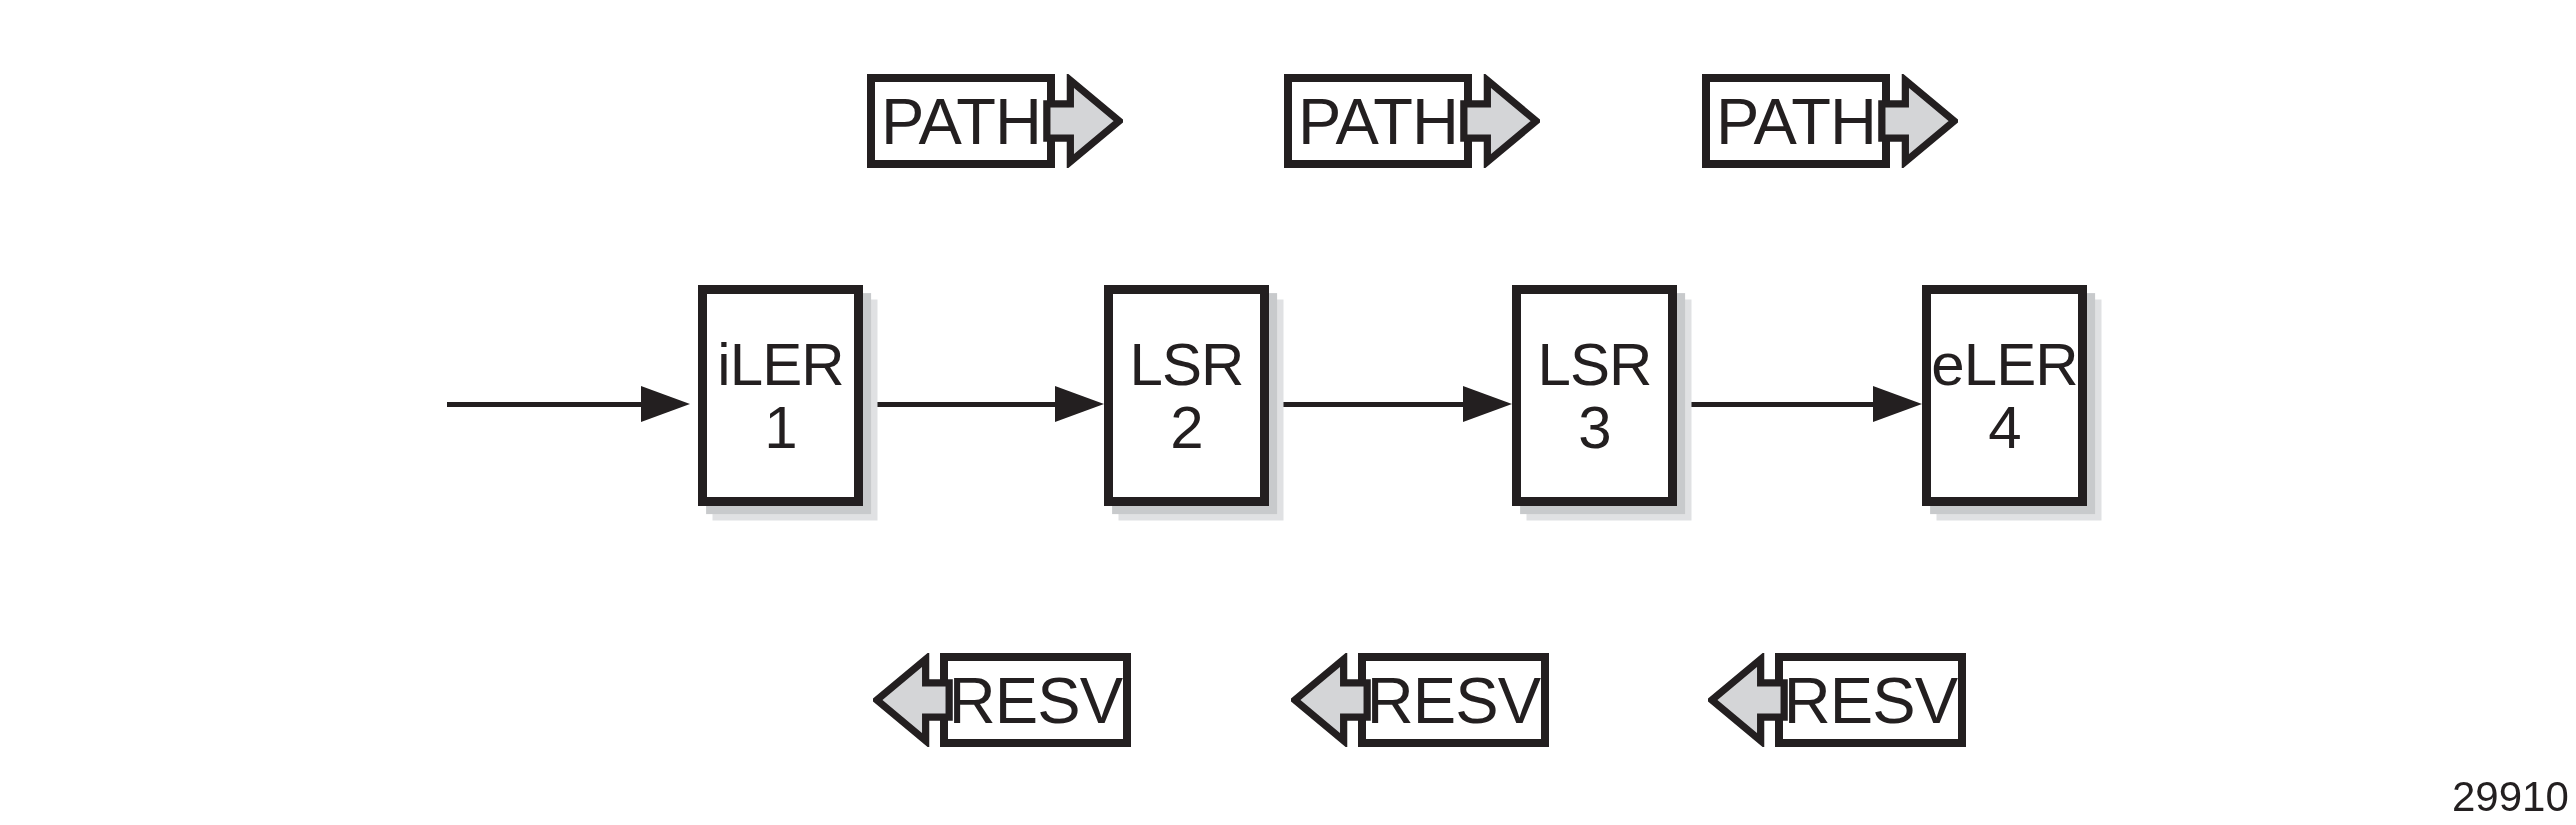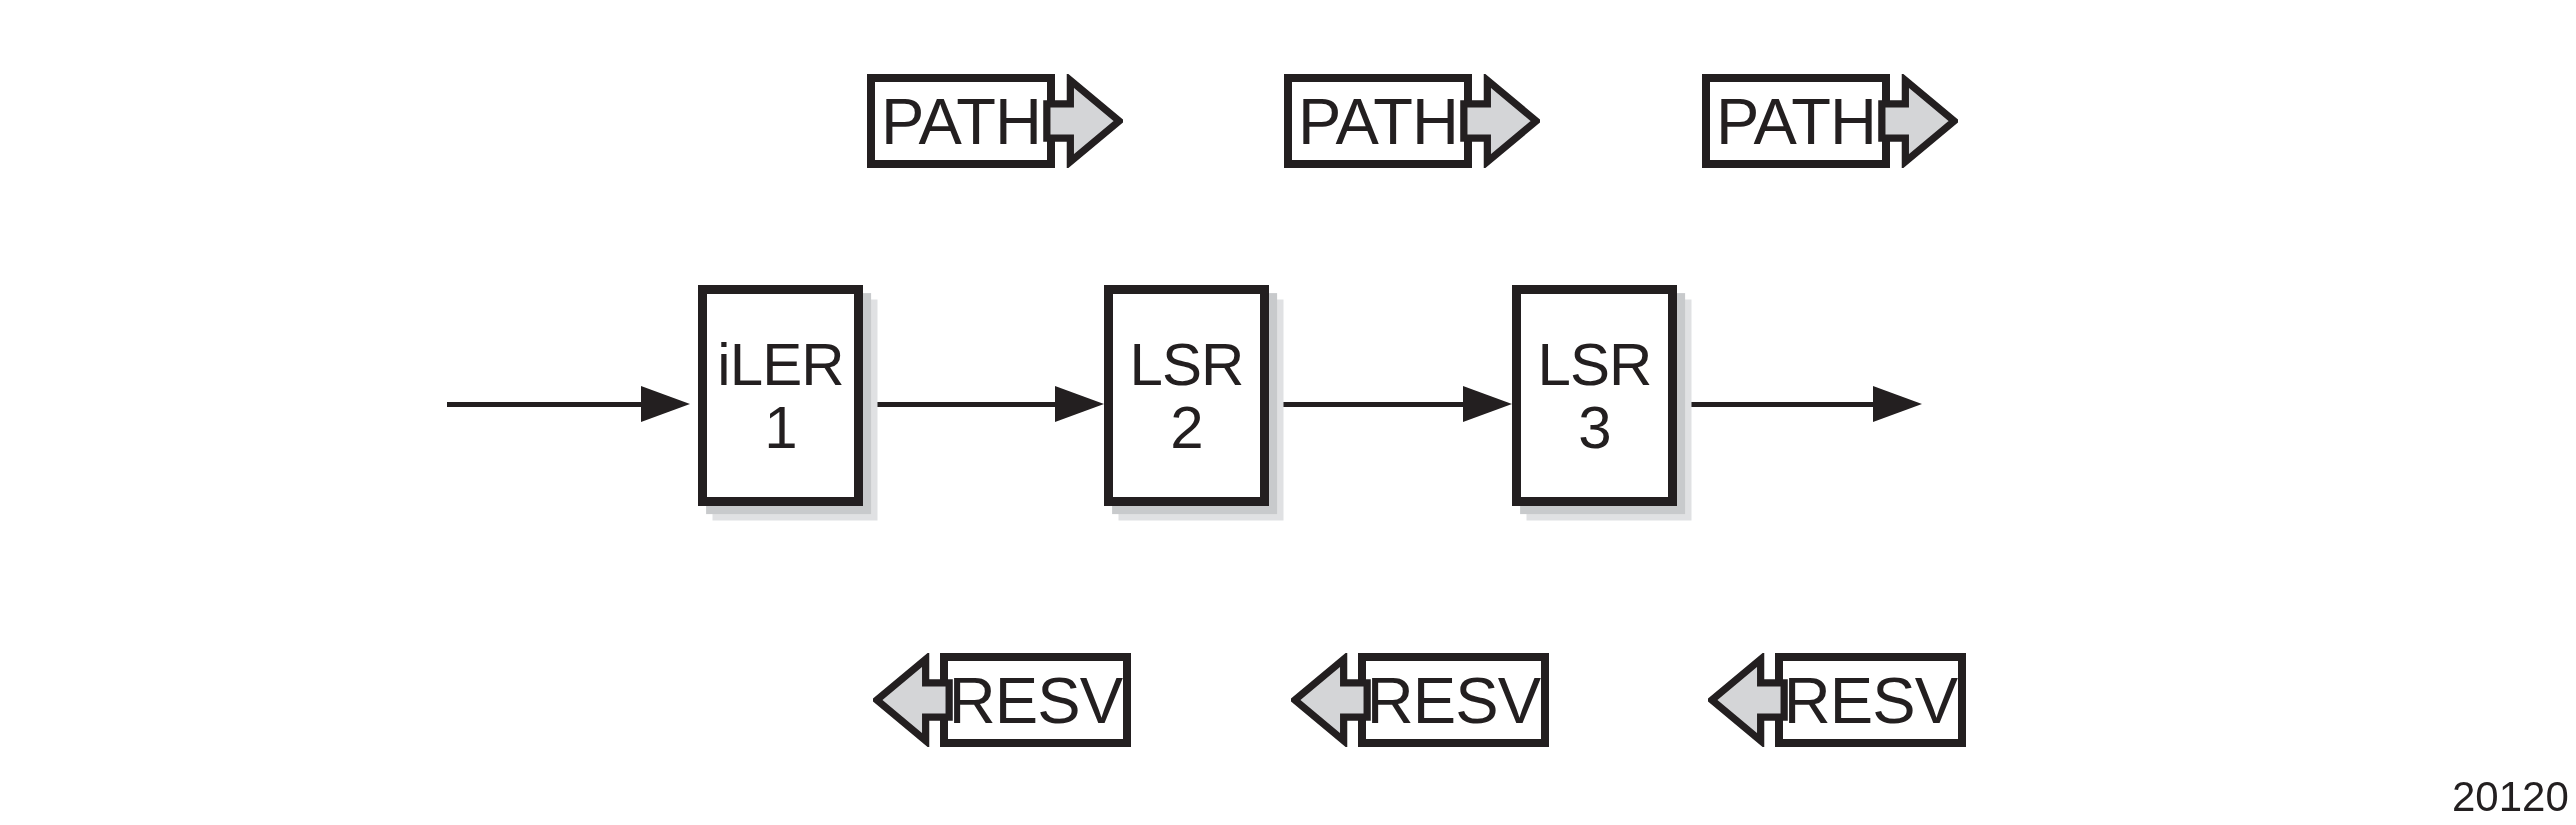--- a/index.html
+++ b/index.html
@@ -162,20 +162,26 @@
       <span>LSR</span>
       <span>2</span>
     </div>
   </div>
   <div class="node" style="left:1512px;">
     <div class="node-label">
       <span>LSR</span>
       <span>3</span>
     </div>
   </div>
+  <div class="node" style="left:1922px;">
+    <div class="node-label">
+      <span>eLER</span>
+      <span>4</span>
+    </div>
+  </div>
 
   <div class="badge resv" style="left:940px;top:653px;">
     <svg class="block-arrow left" viewBox="0 0 88 104">
       <polygon points="84,33 58,33 58,7 4,52 58,97 58,71 84,71"></polygon>
     </svg>
     <div class="badge-box-layer"></div>
     <span class="badge-label">RESV</span>
   </div>
   <div class="badge resv" style="left:1358px;top:653px;">
     <svg class="block-arrow left" viewBox="0 0 88 104">
@@ -185,16 +191,16 @@
     <span class="badge-label">RESV</span>
   </div>
   <div class="badge resv" style="left:1775px;top:653px;">
     <svg class="block-arrow left" viewBox="0 0 88 104">
       <polygon points="84,33 58,33 58,7 4,52 58,97 58,71 84,71"></polygon>
     </svg>
     <div class="badge-box-layer"></div>
     <span class="badge-label">RESV</span>
   </div>
 
-  <div class="figure-number">20120</div>
+  <div class="figure-number">29910</div>
 
 </div>
 
 
 </body></html>

